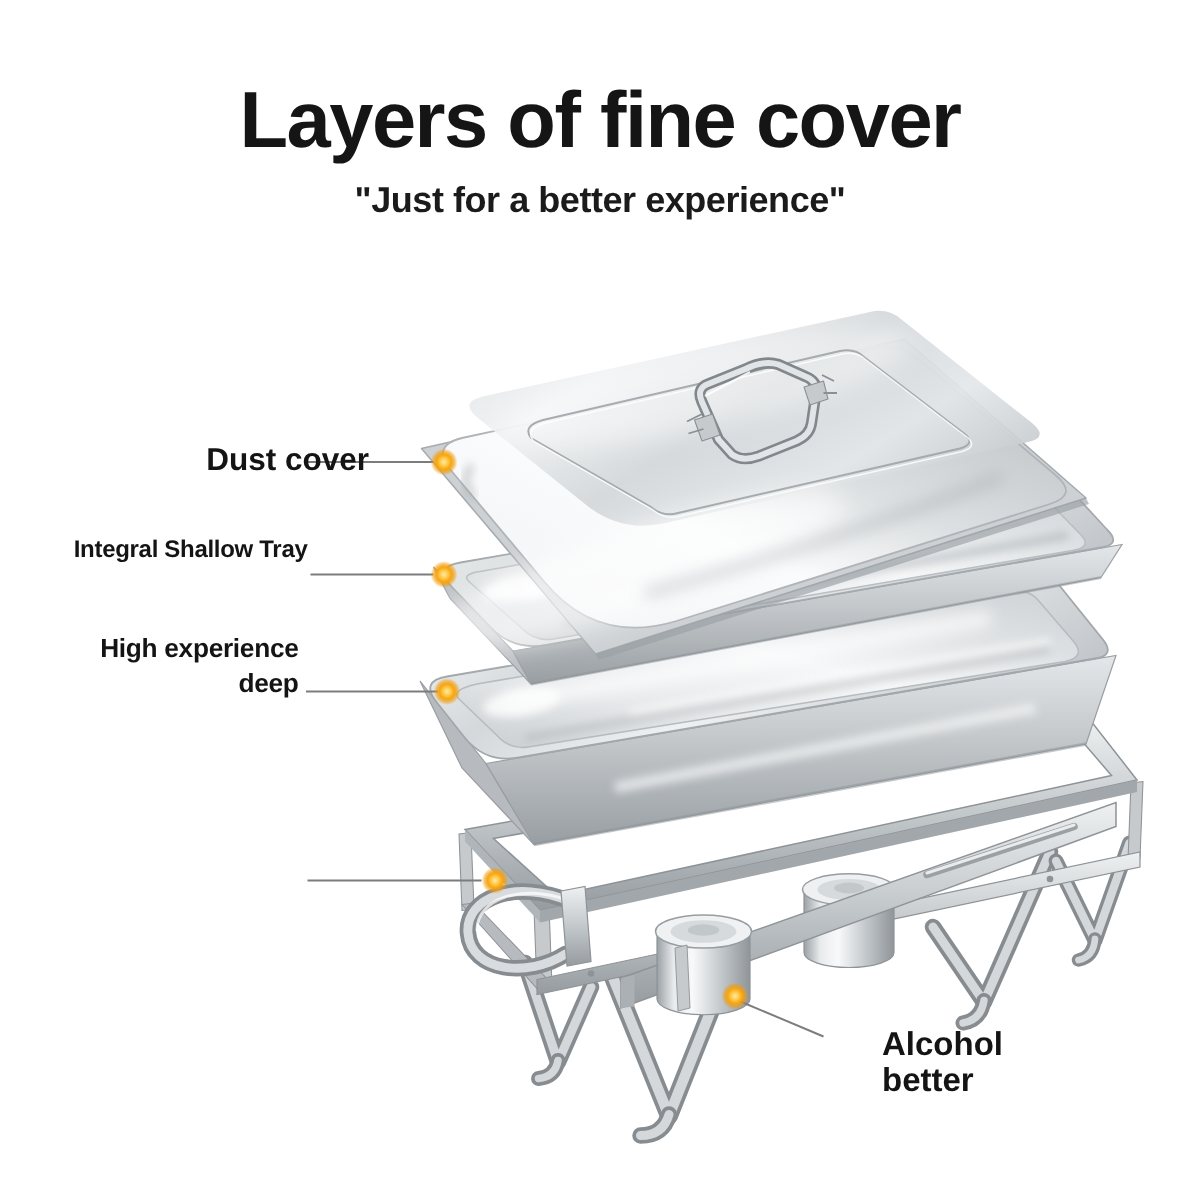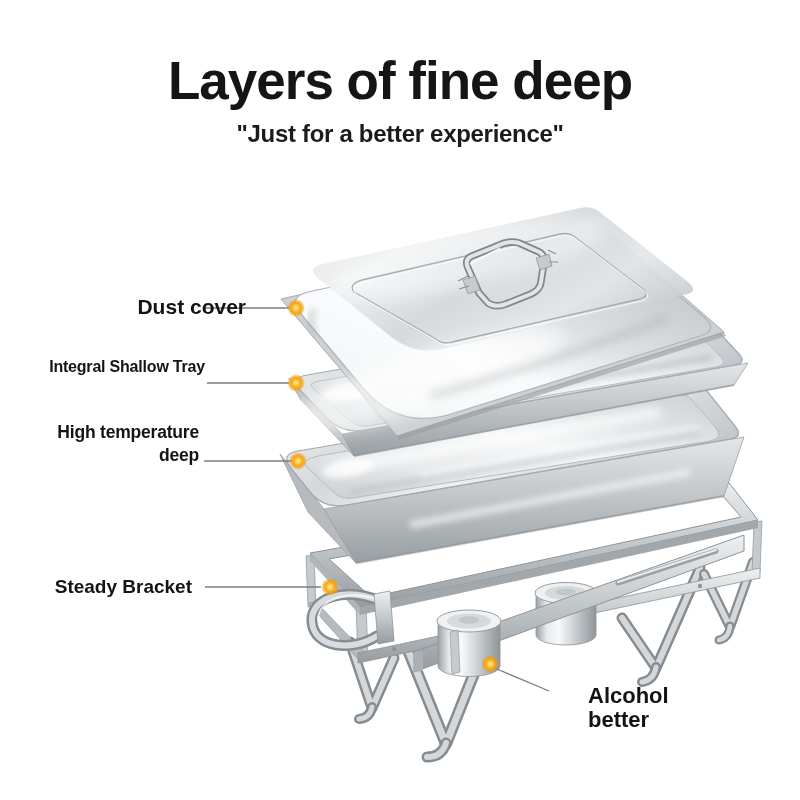--- a/index.html
+++ b/index.html
@@ -221,32 +221,31 @@
 
     <g>
       <circle cx="296" cy="308" r="9" fill="url(#rDot)"></circle>
       <circle cx="296" cy="383" r="9" fill="url(#rDot)"></circle>
       <circle cx="298" cy="461" r="9" fill="url(#rDot)"></circle>
       <circle cx="330" cy="587" r="9" fill="url(#rDot)"></circle>
       <circle cx="490" cy="664" r="9" fill="url(#rDot)"></circle>
     </g>
   </svg>
 
-  <h1 class="title">Layers of fine deep</h1>
+  <h1 class="title">Layers of fine cover</h1>
   <p class="subtitle">"Just for a better experience"</p>
 
   <div class="callout c-right" id="co-dust">Dust cover</div>
 
   <div class="callout c-right" id="co-tray">Integral Shallow Tray</div>
 
   <div class="callout c-right" id="co-deep">
-    <span class="ln">High temperature</span>
+    <span class="ln">High experience</span>
     <span class="ln">deep</span>
   </div>
 
-  <div class="callout c-right" id="co-bracket">Steady Bracket</div>
 
   <div class="callout" id="co-alcohol">
     <span class="ln">Alcohol</span>
     <span class="ln">better</span>
   </div>
 
 </div>
 
 </body></html>

